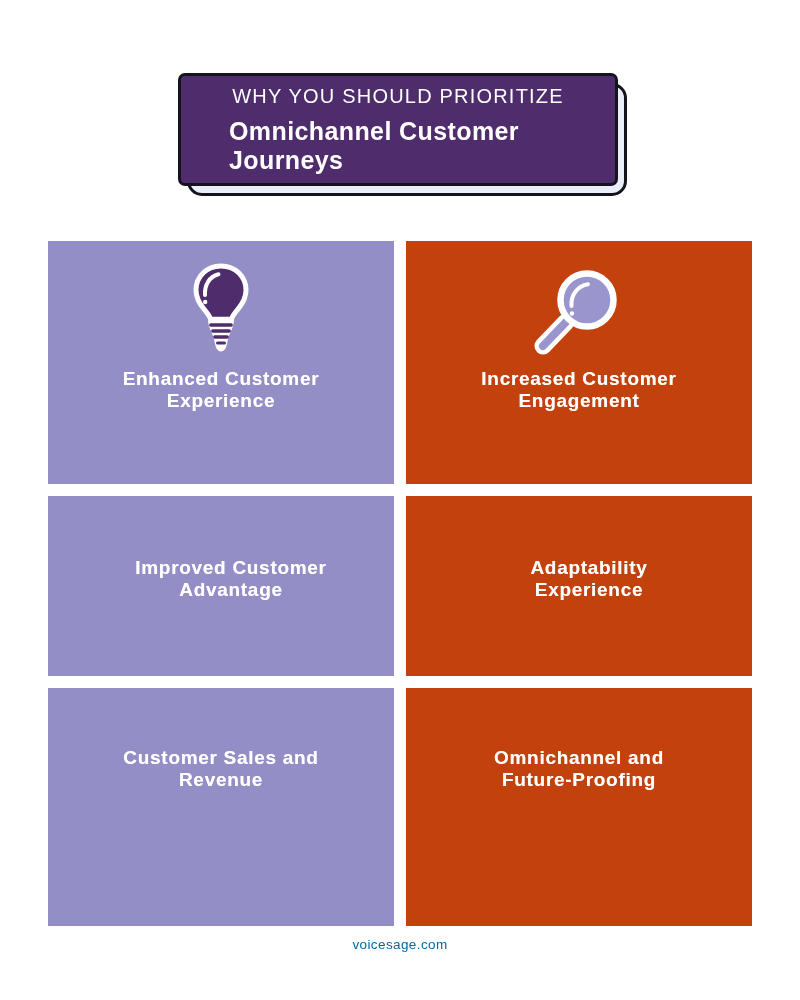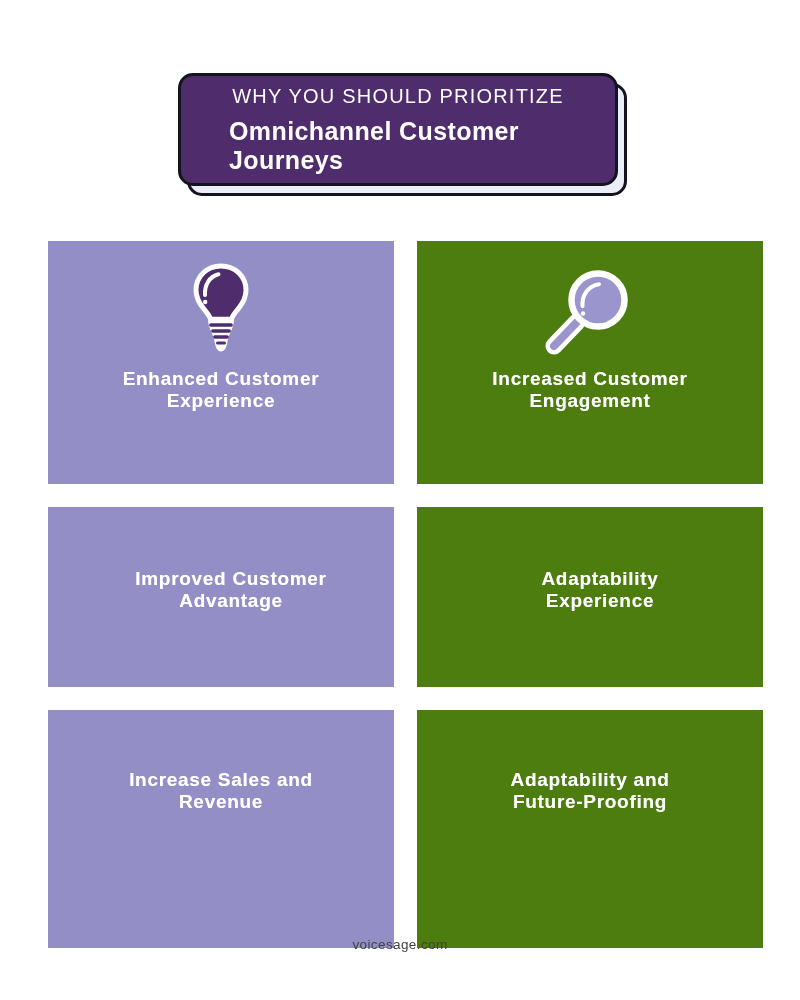--- a/index.html
+++ b/index.html
@@ -19,21 +19,21 @@
     width: 440px; height: 113px;
     background: #e9eef9;
     border: 3px solid #14141c;
     border-radius: 15px;
   }
   .title-box {
     position: absolute; left: 178px; top: 73px;
     width: 440px; height: 113px;
     background: #4f2c6b;
     border: 3px solid #14141c;
-    border-radius: 15px;
+    border-radius: 7px;
     display: flex; flex-direction: column;
     align-items: center; justify-content: center;
     gap: 9px;
     color: #ffffff;
   }
   .kicker {
     font-size: 20px; font-weight: 500;
     letter-spacing: 1.2px;
   }
   .main-title {
@@ -42,43 +42,43 @@
     margin-left: 48px;
   }
 
   
   .grid {
     position: absolute; left: 48px; top: 241px;
     width: 700px;
     display: grid;
     grid-template-columns: 346px 346px;
     grid-template-rows: 243px 180px 238px;
-    gap: 23px;
+    gap: 12px;
   }
   .cell {
     display: flex; flex-direction: column; align-items: center;
     color: #ffffff; text-align: center;
   }
   .cell.light { background: #938fc6; }
-  .cell.dark  { background: #4d7c0f; }
+  .cell.dark  { background: #c2410c; }
   .cell.row1 { padding-top: 20px; }
   .cell.row2 { padding-top: 61px; padding-left: 20px; }
   .cell.row3 { padding-top: 59px; }
   .cell-label {
     font-size: 19px; font-weight: 700;
     letter-spacing: 0.7px; line-height: 22px;
     text-shadow: 0 0 0.4px rgba(255,255,255,0.6);
   }
   .icon-slot { height: 96px; display: flex; align-items: center; justify-content: center; margin-bottom: 11px; }
 
   
   .footer {
     position: absolute; left: 0; top: 937px; width: 800px;
     text-align: center;
-    font-size: 13.5px; color: #404040; letter-spacing: 0.4px;
+    font-size: 13.5px; color: #0369a1; letter-spacing: 0.4px;
   }
 </style>
 </head>
 <body>
 
 <div class="page">
 
   <div class="title-wrap">
     <div class="title-shadow"></div>
     <div class="title-box">
@@ -120,24 +120,24 @@
 
     <div class="cell light row2">
       <div class="cell-label"><span>Improved Customer</span><br><span>Advantage</span></div>
     </div>
 
     <div class="cell dark row2">
       <div class="cell-label"><span>Adaptability</span><br><span>Experience</span></div>
     </div>
 
     <div class="cell light row3">
-      <div class="cell-label"><span>Increase Sales and</span><br><span>Revenue</span></div>
+      <div class="cell-label"><span>Customer Sales and</span><br><span>Revenue</span></div>
     </div>
 
     <div class="cell dark row3">
-      <div class="cell-label"><span>Adaptability and</span><br><span>Future-Proofing</span></div>
+      <div class="cell-label"><span>Omnichannel and</span><br><span>Future-Proofing</span></div>
     </div>
 
   </div>
 
   <div class="footer">voicesage.com</div>
 
 </div>
 
 </body></html>

